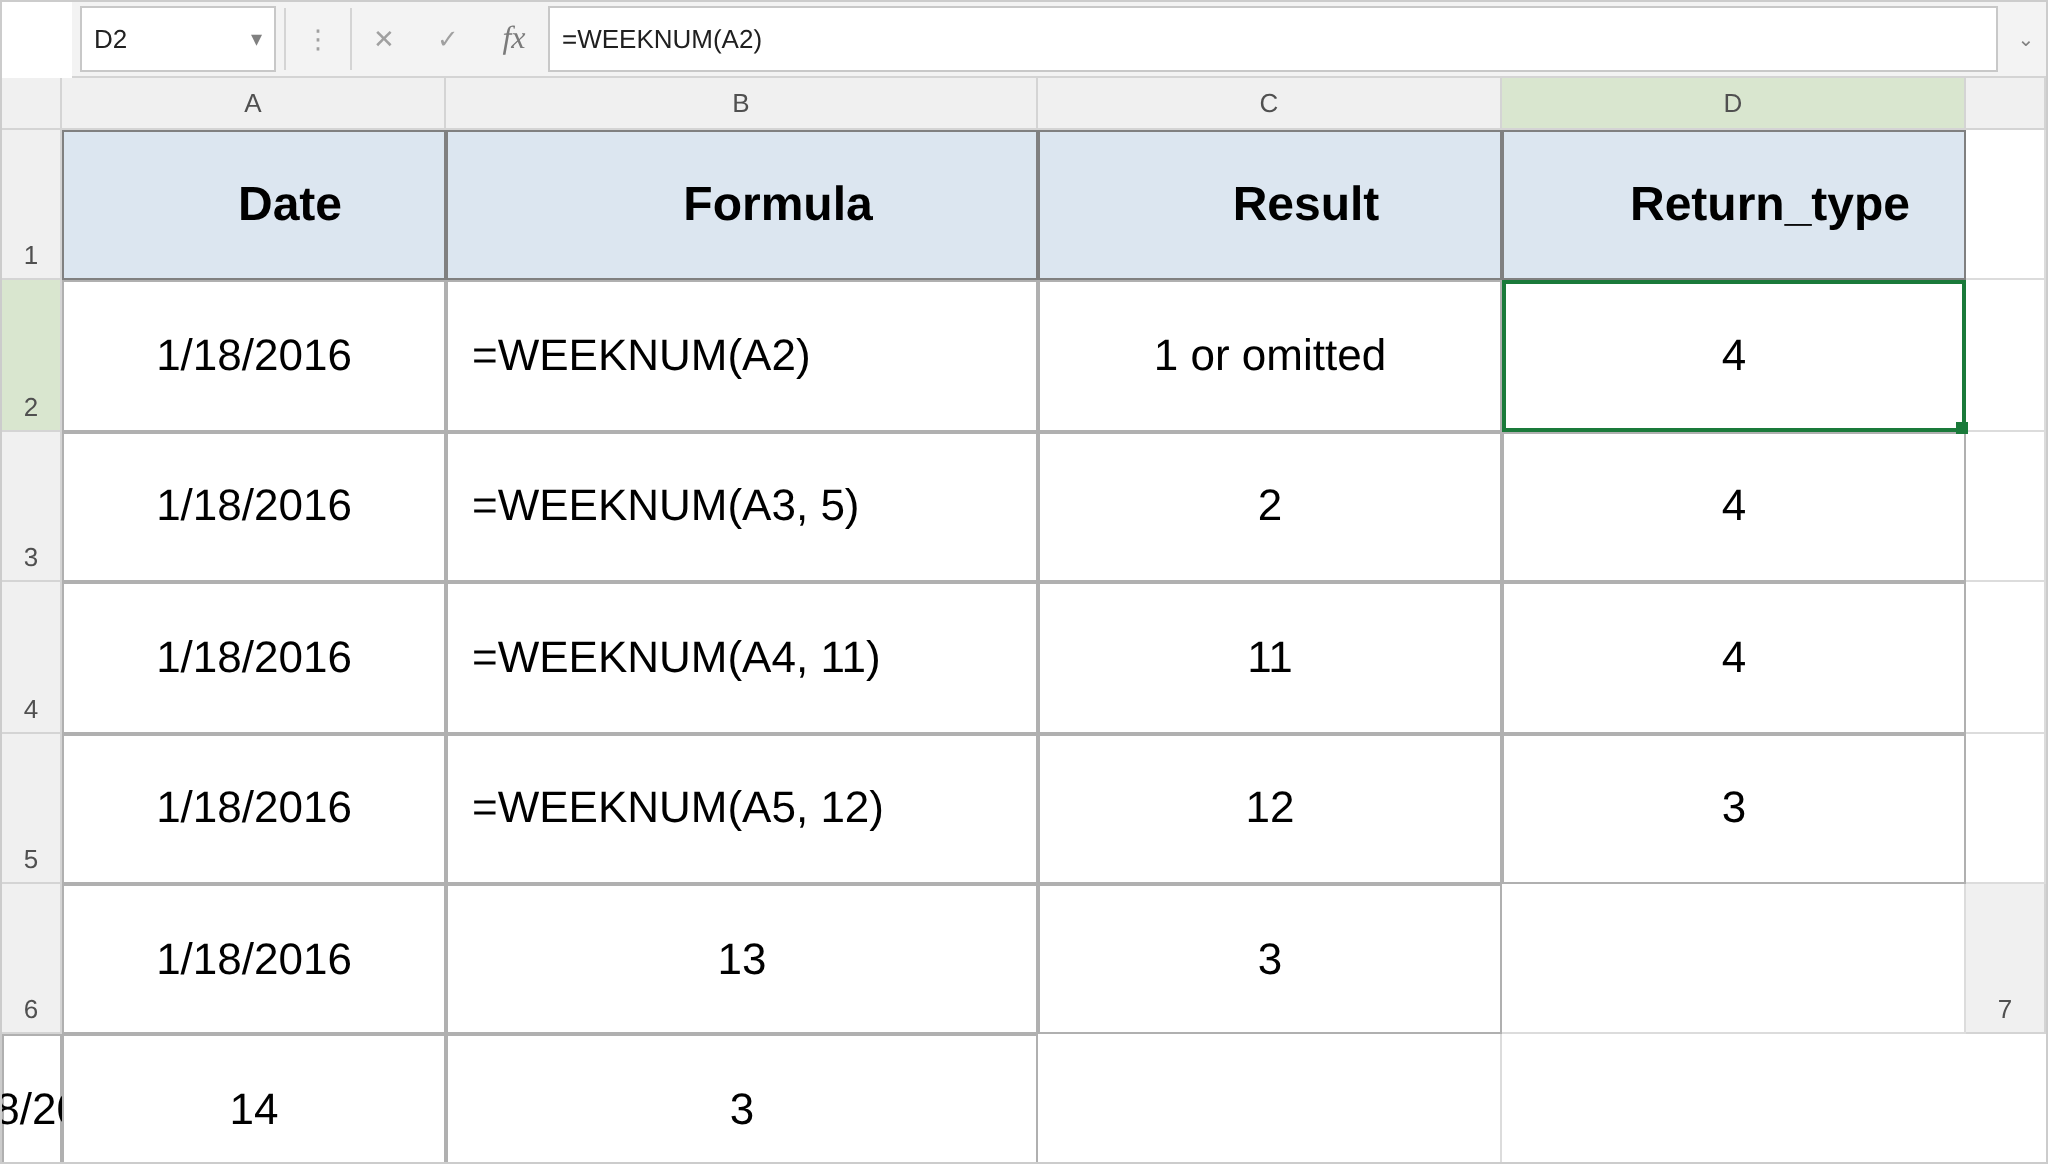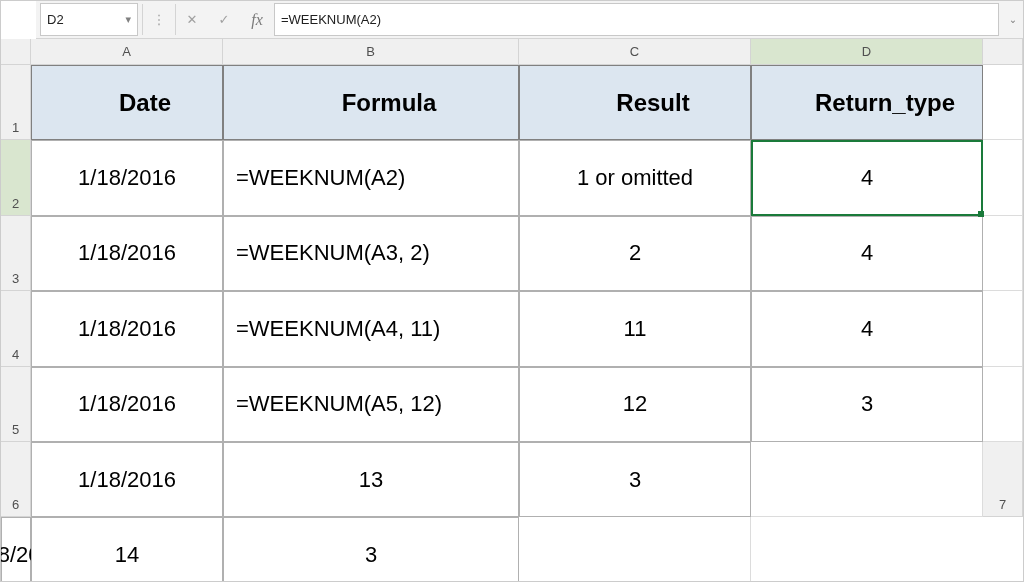--- a/index.html
+++ b/index.html
@@ -174,21 +174,21 @@
 
     <div class="rowhdr sel">2</div>
     <div class="cell tbl-cell center">1/18/2016</div>
     <div class="cell tbl-cell left">=WEEKNUM(A2)</div>
     <div class="cell tbl-cell center">1 or omitted</div>
     <div class="cell tbl-cell center">4</div>
     <div class="cell"></div>
 
     <div class="rowhdr">3</div>
     <div class="cell tbl-cell center">1/18/2016</div>
-    <div class="cell tbl-cell left">=WEEKNUM(A3, 2)</div>
+    <div class="cell tbl-cell left">=WEEKNUM(A3, 5)</div>
     <div class="cell tbl-cell center">2</div>
     <div class="cell tbl-cell center">4</div>
     <div class="cell"></div>
 
     <div class="rowhdr">4</div>
     <div class="cell tbl-cell center">1/18/2016</div>
     <div class="cell tbl-cell left">=WEEKNUM(A4, 11)</div>
     <div class="cell tbl-cell center">11</div>
     <div class="cell tbl-cell center">4</div>
     <div class="cell"></div>

